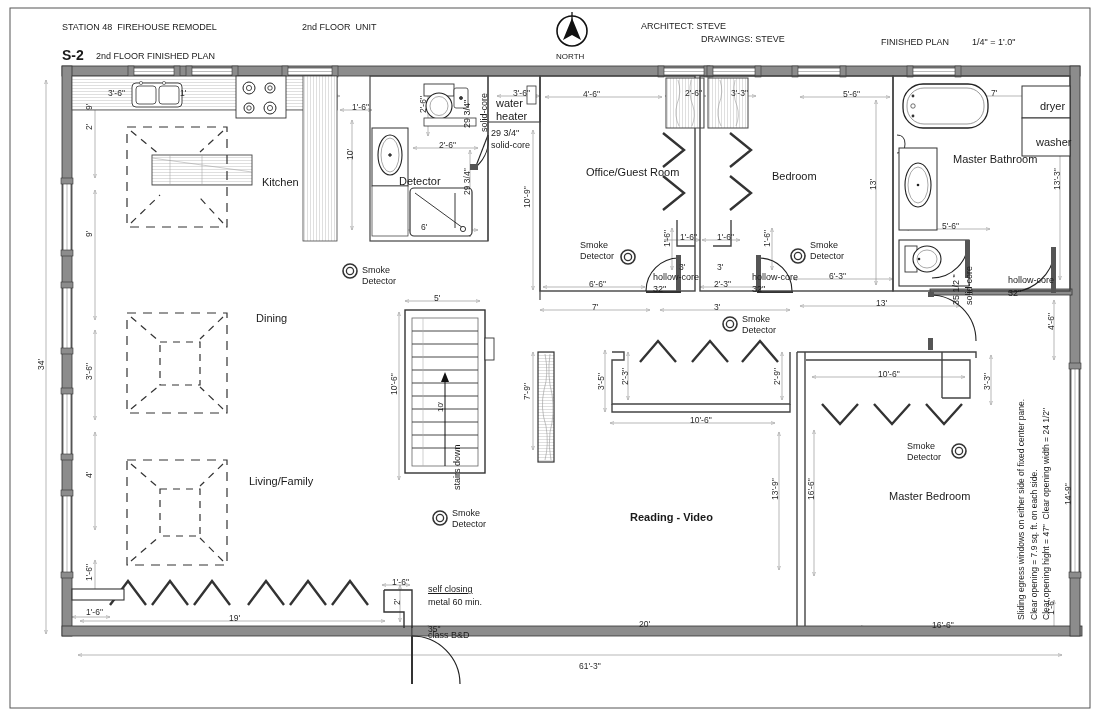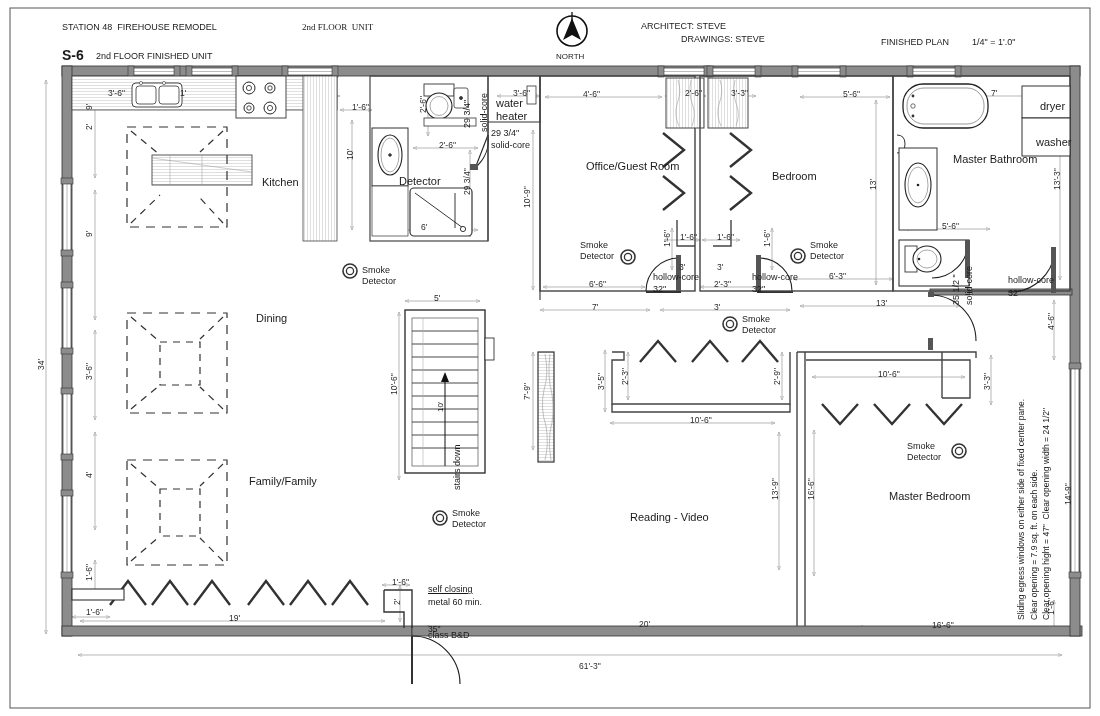--- a/index.html
+++ b/index.html
@@ -478,38 +478,38 @@
         <circle cx="440" cy="518" r="7" fill="#fff" stroke="#333" stroke-width="1.6"></circle>
         <circle cx="440" cy="518" r="3.6" fill="#fff" stroke="#333" stroke-width="1.3"></circle>
       </g>
       <g>
         <circle cx="959" cy="451" r="7" fill="#fff" stroke="#333" stroke-width="1.6"></circle>
         <circle cx="959" cy="451" r="3.6" fill="#fff" stroke="#333" stroke-width="1.3"></circle>
       </g>
     </svg>
 
   <div class="lbl t9" style="left:62px; top:22px;">STATION 48  FIREHOUSE REMODEL</div>
-  <div class="lbl t9" style="left:302px; top:22px;font-family:Liberation Serif, serif;">2nd FLOOR  UNIT</div>
-  <div class="lbl t14b" style="left:62px; top:47px;">S-6</div>
-  <div class="lbl t9" style="left:96px; top:51px;">2nd FLOOR FINISHED UNIT</div>
+  <div class="lbl t9" style="left:302px; top:22px;">2nd FLOOR  UNIT</div>
+  <div class="lbl t14b" style="left:62px; top:47px;">S-2</div>
+  <div class="lbl t9" style="left:96px; top:51px;">2nd FLOOR FINISHED PLAN</div>
   <div class="lbl t8" style="left:556px; top:52px;">NORTH</div>
   <div class="lbl t9" style="left:641px; top:21px;">ARCHITECT: STEVE</div>
-  <div class="lbl t9" style="left:641px; top:34px;padding-left:40px;">DRAWINGS: STEVE</div>
+  <div class="lbl t9" style="left:661px; top:34px;padding-left:40px;">DRAWINGS: STEVE</div>
   <div class="lbl t9" style="left:881px; top:37px;">FINISHED PLAN</div>
   <div class="lbl t9" style="left:972px; top:37px;">1/4" = 1'.0"</div>
 
   <div id="room-labels">
       <div class="lbl t11" style="left: 262px; top: 176px;">Kitchen</div>
       <div class="lbl t11" style="left: 399px; top: 175px;">Detector</div>
-      <div class="lbl t11" style="left: 586px; top: 160px;">Office/Guest Room</div>
+      <div class="lbl t11" style="left: 586px; top: 166px;">Office/Guest Room</div>
       <div class="lbl t11" style="left: 772px; top: 170px;">Bedroom</div>
       <div class="lbl t11" style="left: 953px; top: 153px;">Master Bathroom</div>
       <div class="lbl t11" style="left: 256px; top: 312px;">Dining</div>
-      <div class="lbl t11" style="left: 249px; top: 475px;">Family/Family</div>
-      <div class="lbl t11" style="left: 630px; top: 511px;">Reading - Video</div>
+      <div class="lbl t11" style="left: 249px; top: 475px;">Living/Family</div>
+      <div class="lbl t11" style="left: 630px; top: 511px; font-weight: bold;">Reading - Video</div>
       <div class="lbl t11" style="left: 889px; top: 490px;">Master Bedroom</div>
     </div>
 
   <div id="fixture-labels">
       <div class="lbl t11" style="left: 496px; top: 97px; white-space: pre;">water
 heater</div>
       <div class="lbl t11" style="left: 1040px; top: 100px; white-space: pre;">dryer</div>
       <div class="lbl t11" style="left: 1036px; top: 136px; white-space: pre;">washer</div>
     </div>
 

